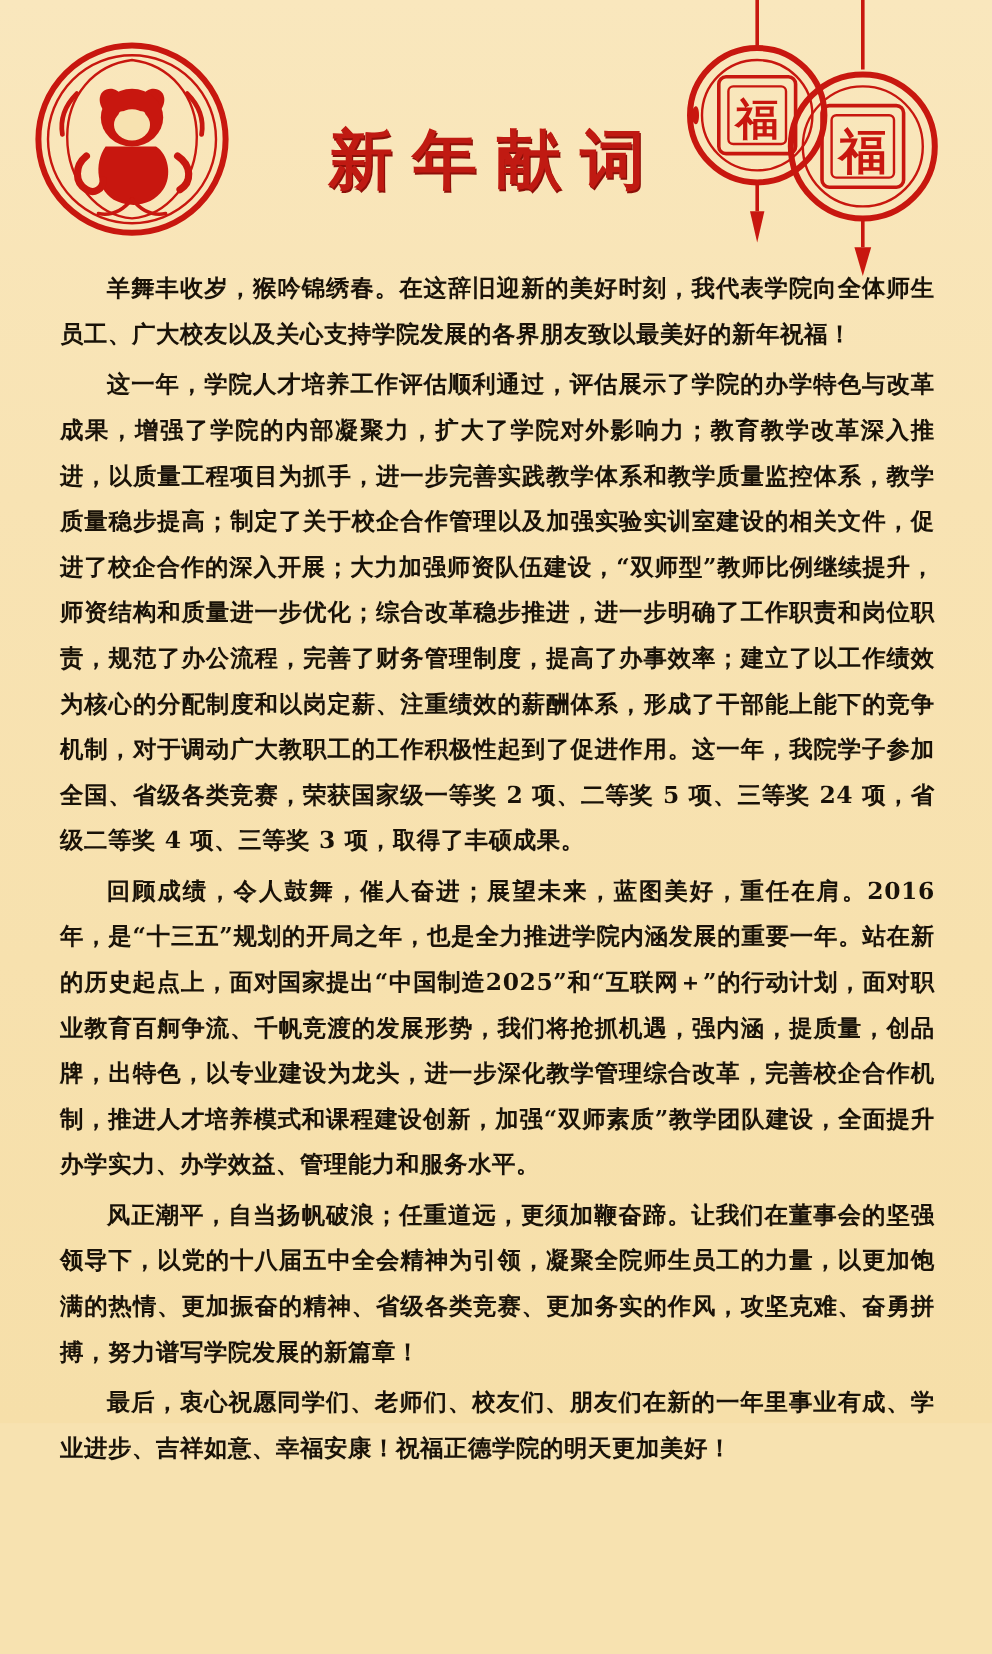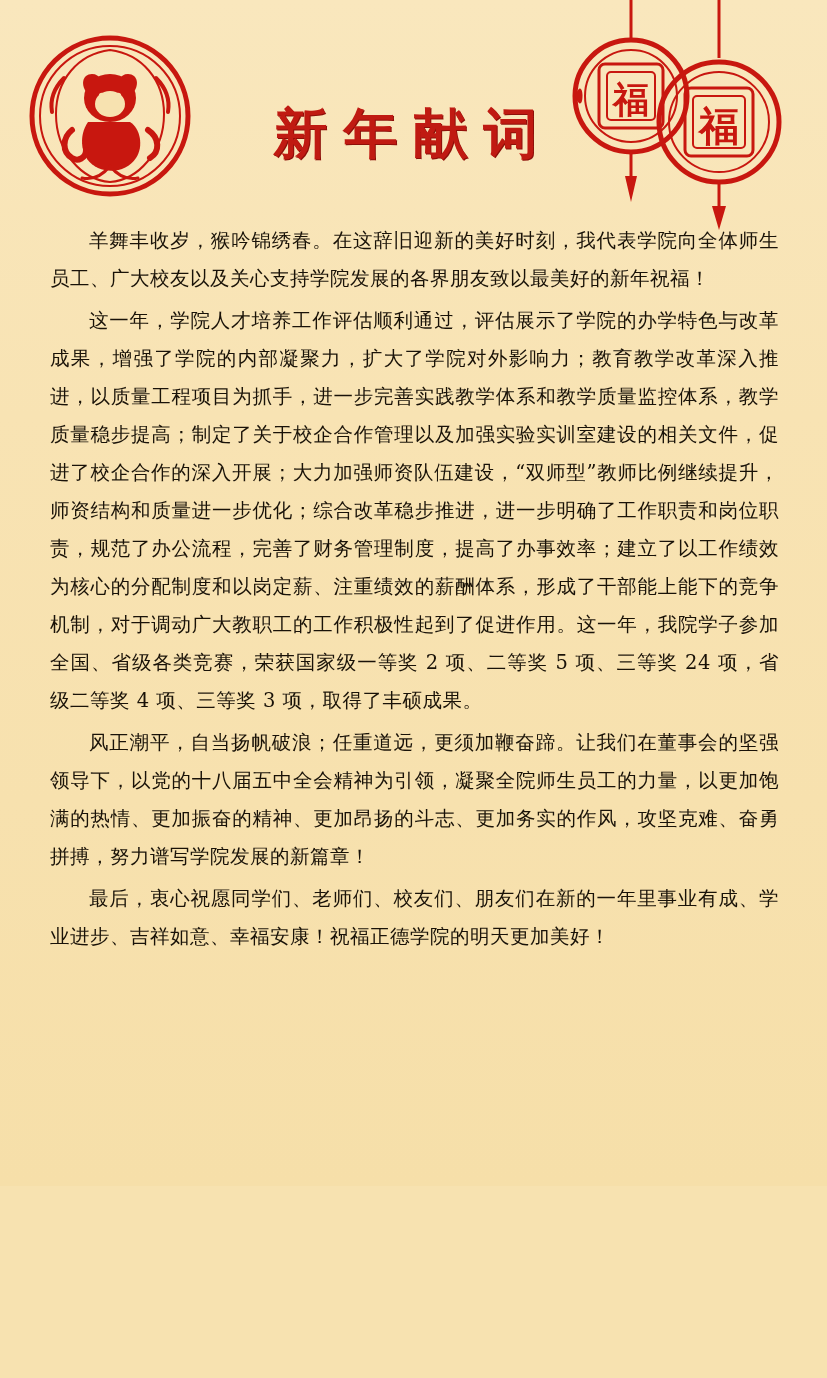--- a/index.html
+++ b/index.html
@@ -61,21 +61,21 @@
     color: #1c1a12;
   }
   .para {
     font-size: 19.5px;
     line-height: 38px;
     text-align: justify;
     text-justify: inter-ideograph;
     text-indent: 2em;
     margin: 0 0 4px 0;
     letter-spacing: 0.5px;
-    font-weight: 400;
+    font-weight: 700;
     color: #191208;
   }
 </style>
 </head>
 <body>
 
 <div class="page">
 
   <div class="header">
 
@@ -125,18 +125,19 @@
         <text x="150" y="140" font-size="40" fill="#c8170f" text-anchor="middle" font-family="DejaVu Serif, serif" font-weight="bold">福</text>
         <line x1="150" y1="182" x2="150" y2="206" stroke="#c8170f" stroke-width="3"></line>
         <path d="M143 206 h14 l-7 24 Z" fill="#c8170f"></path>
       </svg>
     </div>
   </div>
 
   <div class="content">
     <p class="para">羊舞丰收岁，猴吟锦绣春。在这辞旧迎新的美好时刻，我代表学院向全体师生员工、广大校友以及关心支持学院发展的各界朋友致以最美好的新年祝福！</p>
     <p class="para">这一年，学院人才培养工作评估顺利通过，评估展示了学院的办学特色与改革成果，增强了学院的内部凝聚力，扩大了学院对外影响力；教育教学改革深入推进，以质量工程项目为抓手，进一步完善实践教学体系和教学质量监控体系，教学质量稳步提高；制定了关于校企合作管理以及加强实验实训室建设的相关文件，促进了校企合作的深入开展；大力加强师资队伍建设，“双师型”教师比例继续提升，师资结构和质量进一步优化；综合改革稳步推进，进一步明确了工作职责和岗位职责，规范了办公流程，完善了财务管理制度，提高了办事效率；建立了以工作绩效为核心的分配制度和以岗定薪、注重绩效的薪酬体系，形成了干部能上能下的竞争机制，对于调动广大教职工的工作积极性起到了促进作用。这一年，我院学子参加全国、省级各类竞赛，荣获国家级一等奖 2 项、二等奖 5 项、三等奖 24 项，省级二等奖 4 项、三等奖 3 项，取得了丰硕成果。</p>
-    <p class="para">风正潮平，自当扬帆破浪；任重道远，更须加鞭奋蹄。让我们在董事会的坚强领导下，以党的十八届五中全会精神为引领，凝聚全院师生员工的力量，以更加饱满的热情、更加振奋的精神、更加昂扬的斗志、更加务实的作风，攻坚克难、奋勇拼搏，努力谱写学院发展的新篇章！</p>
+    <p class="para">回顾成绩，令人鼓舞，催人奋进；展望未来，蓝图美好，重任在肩。2016 年，是“十三五”规划的开局之年，也是全力推进学院内涵发展的重要一年。站在新的历史起点上，面对国家提出“中国制造2025”和“互联网＋”的行动计划，面对职业教育百舸争流、千帆竞渡的发展形势，我们将抢抓机遇，强内涵，提质量，创品牌，出特色，以专业建设为龙头，进一步深化教学管理综合改革，完善校企合作机制，推进人才培养模式和课程建设创新，加强“双师素质”教学团队建设，全面提升办学实力、办学效益、管理能力和服务水平。</p>
+    <p class="para">风正潮平，自当扬帆破浪；任重道远，更须加鞭奋蹄。让我们在董事会的坚强领导下，以党的十八届五中全会精神为引领，凝聚全院师生员工的力量，以更加饱满的热情、更加振奋的精神、省级各类竞赛、更加务实的作风，攻坚克难、奋勇拼搏，努力谱写学院发展的新篇章！</p>
     <p class="para">最后，衷心祝愿同学们、老师们、校友们、朋友们在新的一年里事业有成、学业进步、吉祥如意、幸福安康！祝福正德学院的明天更加美好！</p>
 
   </div>
 
 </div>
 
 </body></html>

